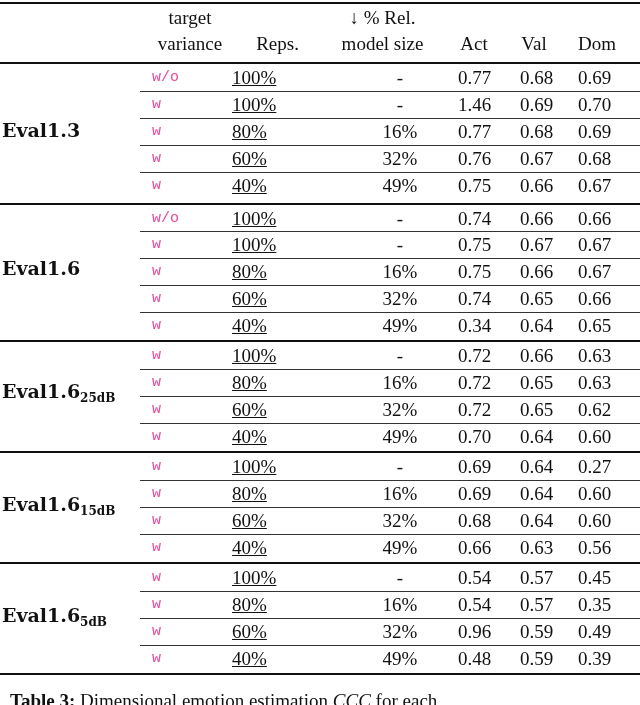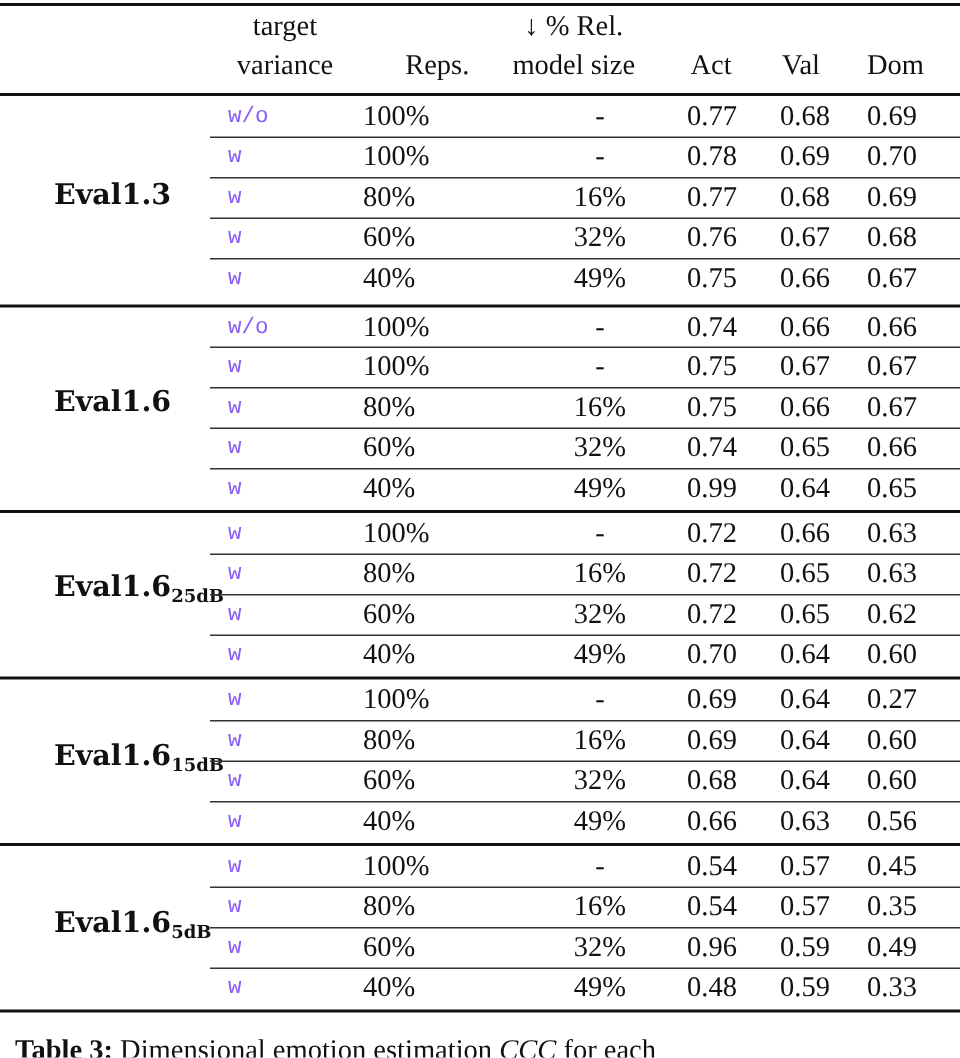--- a/index.html
+++ b/index.html
@@ -10,47 +10,46 @@
     }
     .table-wrap { position: absolute; left: 0; top: 0; width: 640px; }
     .rule-thick { position: absolute; left: 0; width: 640px; height: 2px; background: #111; }
     .rule-thin { position: absolute; left: 140px; width: 500px; height: 1px; background: #333; }
     .header { position: absolute; top: 6px; left: 0; width: 640px; height: 54px; font-size: 19px; }
     .hcell { position: absolute; line-height: 24px; text-align: center; }
     .group { position: absolute; left: 0; width: 640px; }
     .group-label {
       position: absolute; left: 2px; font-weight: bold; font-size: 19px;
       font-family: "DejaVu Serif", serif;
-      margin-left: 34px;
     }
     .group-label sub { font-size: 12px; vertical-align: -4px; }
     .row { position: absolute; left: 140px; width: 500px; height: 27px; font-size: 19px; }
     .c { position: absolute; top: 0; line-height: 27px; }
-    .c-var { left: 12px; font-family: "Liberation Mono", "DejaVu Sans Mono", monospace; font-size: 15px; color: #8b5cf6; }
-    .c-inp { left: 102px; }
+    .c-var { left: 12px; font-family: "Liberation Mono", "DejaVu Sans Mono", monospace; font-size: 15px; color: #ec4899; }
+    .c-inp { left: 92px; text-decoration: underline; }
     .c-rel { left: 215px; width: 90px; text-align: center; }
     .c-act { left: 318px; }
     .c-val { left: 380px; }
     .c-dom { left: 438px; }
     .caption {
       position: absolute; left: 10px; top: 690px; font-size: 19px; white-space: nowrap;
     }
     .caption b { font-weight: bold; }
     .caption i { font-style: italic; }
   </style>
 </head>
 <body>
 
 <div class="table-wrap">
   <div class="rule-thick" style="top:2px"></div>
 
   <div class="header">
     <div class="hcell" style="left:150px;width:80px;top:26px">variance</div>
     <div class="hcell" style="left:150px;width:80px;top:0">target</div>
-    <div class="hcell" style="left:249px;width:85px;top:26px">Reps.</div>
+    <div class="hcell" style="left:235px;width:85px;top:26px">Reps.</div>
     <div class="hcell" style="left:325px;width:115px;top:26px">model size</div>
     <div class="hcell" style="left:325px;width:115px;top:0">↓ % Rel.</div>
     <div class="hcell" style="left:452px;width:44px;top:26px">Act</div>
     <div class="hcell" style="left:514px;width:40px;top:26px">Val</div>
     <div class="hcell" style="left:572px;width:50px;top:26px">Dom</div>
   </div>
 
   <div class="rule-thick" style="top:62px"></div>
 
   <div class="group" style="top:64px">
@@ -61,21 +60,21 @@
       <span class="c c-rel">-</span>
       <span class="c c-act">0.77</span>
       <span class="c c-val">0.68</span>
       <span class="c c-dom">0.69</span>
     </div>
     <div class="rule-thin" style="top:27px"></div>
     <div class="row" style="top:27px">
       <span class="c c-var">w</span>
       <span class="c c-inp">100%</span>
       <span class="c c-rel">-</span>
-      <span class="c c-act">0.78</span>
+      <span class="c c-act">1.46</span>
       <span class="c c-val">0.69</span>
       <span class="c c-dom">0.70</span>
     </div>
     <div class="rule-thin" style="top:54px"></div>
     <div class="row" style="top:54px">
       <span class="c c-var">w</span>
       <span class="c c-inp">80%</span>
       <span class="c c-rel">16%</span>
       <span class="c c-act">0.77</span>
       <span class="c c-val">0.68</span>
@@ -138,21 +137,21 @@
       <span class="c c-rel">32%</span>
       <span class="c c-act">0.74</span>
       <span class="c c-val">0.65</span>
       <span class="c c-dom">0.66</span>
     </div>
     <div class="rule-thin" style="top:107px"></div>
     <div class="row" style="top:107px">
       <span class="c c-var">w</span>
       <span class="c c-inp">40%</span>
       <span class="c c-rel">49%</span>
-      <span class="c c-act">0.99</span>
+      <span class="c c-act">0.34</span>
       <span class="c c-val">0.64</span>
       <span class="c c-dom">0.65</span>
     </div>
   </div>
 
   <div class="rule-thick" style="top:340px"></div>
 
   <div class="group" style="top:342px">
     <div class="group-label" style="top:38px"><span>Eval1.6</span><sub>25dB</sub></div>
     <div class="row" style="top:0">
@@ -263,21 +262,21 @@
       <span class="c c-val">0.59</span>
       <span class="c c-dom">0.49</span>
     </div>
     <div class="rule-thin" style="top:81px"></div>
     <div class="row" style="top:81px">
       <span class="c c-var">w</span>
       <span class="c c-inp">40%</span>
       <span class="c c-rel">49%</span>
       <span class="c c-act">0.48</span>
       <span class="c c-val">0.59</span>
-      <span class="c c-dom">0.33</span>
+      <span class="c c-dom">0.39</span>
     </div>
   </div>
 
   <div class="rule-thick" style="top:673px"></div>
 </div>
 
 <div class="caption">
   <b>Table 3:</b>
   <span>Dimensional emotion estimation</span>
   <i>CCC</i>

